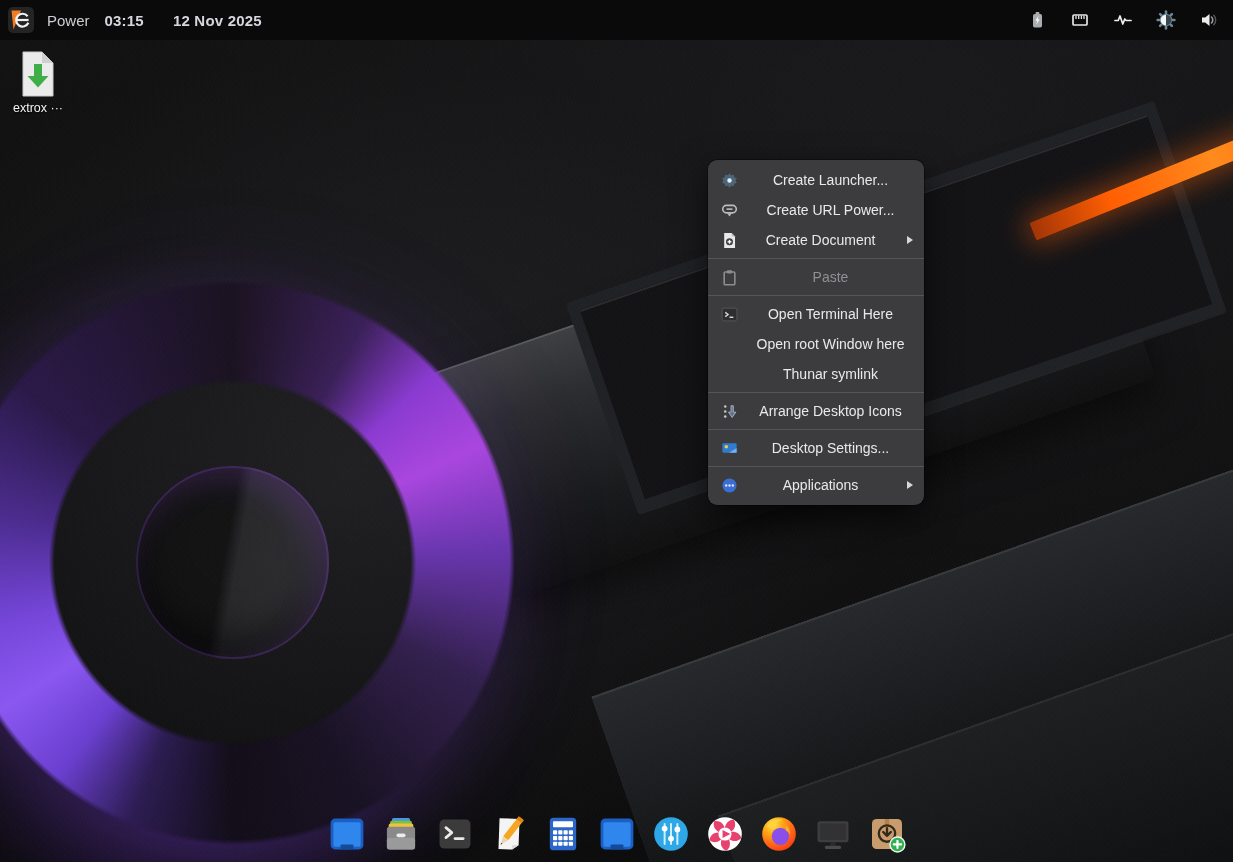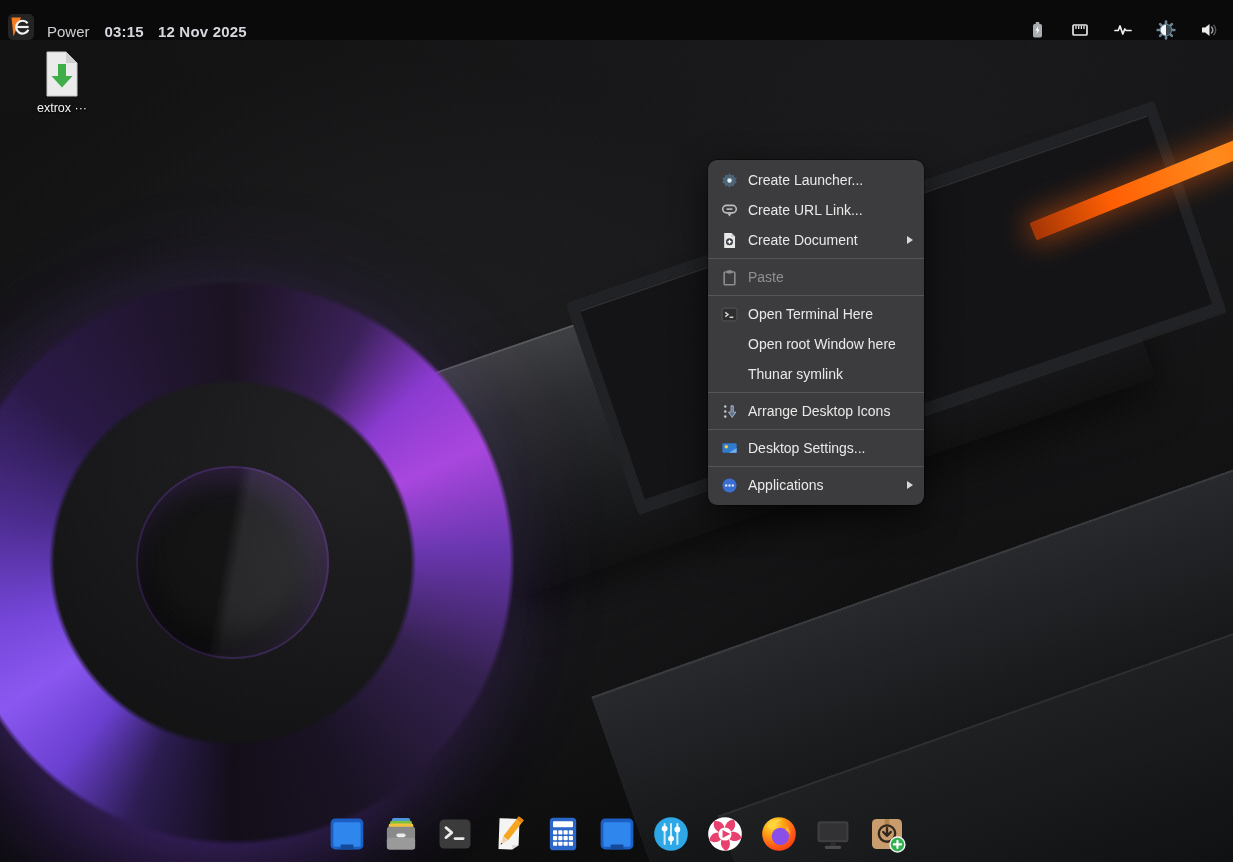--- a/index.html
+++ b/index.html
@@ -46,40 +46,40 @@
     box-shadow:-26px 34px 90px rgba(128,62,228,.26), 0 0 120px rgba(110,50,210,.14);}
   .ring-disc{position:absolute;inset:33%;border-radius:50%;
     background:linear-gradient(100deg,#131314 0%,#131314 46%,#28282b 52%,#323235 100%);
     box-shadow:inset 0 0 0 2px rgba(140,80,220,.22), inset -10px 12px 30px rgba(170,90,250,.20),
       inset 0 -20px 40px rgba(0,0,0,.6);}
   .floor-reflection{position:absolute;left:-120px;top:700px;width:620px;height:260px;
     background:radial-gradient(closest-side, rgba(122,62,222,.12), transparent 70%);}
 
   
   .panel{position:absolute;left:0;top:0;right:0;height:40px;background:#0a0a0b;
-    display:flex;align-items:flex-end;padding:0 14px 0 8px;box-sizing:border-box;z-index:30;}
+    display:flex;align-items:center;padding:0 14px 0 8px;box-sizing:border-box;z-index:30;}
   .logo-btn{width:26px;height:26px;margin-right:13px;display:flex;}
   .panel-power{font-size:15px;color:#cdced2;margin-right:15px;cursor:default;}
-  .panel-clock{display:flex;gap:14px;align-items:center;}
+  .panel-clock{display:flex;gap:29px;align-items:center;}
   .panel-time,.panel-date{font-size:15px;font-weight:700;color:#d6d7dd;letter-spacing:.2px;}
   .tray{margin-left:auto;display:flex;align-items:center;gap:23px;}
   .tray-icon{width:20px;height:20px;display:flex;}
 
   
-  .desktop-icon{position:absolute;left:24px;top:50px;width:76px;text-align:center;z-index:5;}
+  .desktop-icon{position:absolute;left:0;top:50px;width:76px;text-align:center;z-index:5;}
   .desktop-icon svg{display:block;margin:0 auto;}
   .desktop-icon .di-label{margin-top:3px;font-size:12.5px;color:#f4f4f4;
     text-shadow:0 1px 2px rgba(0,0,0,.9);white-space:nowrap;}
 
   
   .context-menu{position:absolute;left:708px;top:160px;width:216px;box-sizing:border-box;
     background:#3c3c3e;border-radius:9px;padding:5px 0;z-index:40;
     box-shadow:0 12px 34px rgba(0,0,0,.62), 0 0 0 1px rgba(0,0,0,.35);}
   .menu-item{display:flex;align-items:center;height:30px;padding:0 11px 0 13px;gap:10px;
-    font-size:14px;color:#e9e9e9;cursor:default;}
+    font-size:14px;color:#e9e9e9;cursor:default;text-align:center;}
   .menu-item.disabled{color:#8f9093;}
   .mi-icon{width:17px;height:17px;flex:0 0 17px;display:flex;align-items:center;justify-content:center;}
   .mi-icon svg{width:17px;height:17px;}
   .mi-label{flex:1;white-space:nowrap;overflow:hidden;}
   .mi-arrow{width:0;height:0;border-left:6px solid #d8d8d8;border-top:4.5px solid transparent;
     border-bottom:4.5px solid transparent;margin-left:4px;}
   .menu-sep{height:1px;background:#545559;margin:3px 0;}
 
   
   .dock{position:absolute;left:0;right:0;bottom:8px;display:flex;justify-content:center;
@@ -193,21 +193,21 @@
         <span class="mi-label">Create Launcher...</span>
       </div>
       <div class="menu-item">
         <span class="mi-icon">
           <svg viewBox="0 0 16 16">
             <rect x="1.6" y="3.2" width="12.8" height="7" rx="3.5" fill="none" stroke="#bcbcbc" stroke-width="1.5"></rect>
             <line x1="5.2" y1="6.7" x2="10.8" y2="6.7" stroke="#bcbcbc" stroke-width="1.5"></line>
             <path d="M6 10.8h4l-2 2.8z" fill="#bcbcbc"></path>
           </svg>
         </span>
-        <span class="mi-label">Create URL Link...</span>
+        <span class="mi-label">Create URL Power...</span>
       </div>
       <div class="menu-item">
         <span class="mi-icon">
           <svg viewBox="0 0 16 16">
             <path d="M3 1h7l3.2 3.2V15H3z" fill="#e9e9e9"></path>
             <path d="M10 1v3.2h3.2z" fill="#bfbfbf"></path>
             <circle cx="8" cy="9.2" r="3.3" fill="#3a3f46"></circle>
             <g stroke="#fff" stroke-width="1.3">
               <line x1="8" y1="7.4" x2="8" y2="11"></line>
               <line x1="6.2" y1="9.2" x2="9.8" y2="9.2"></line>

